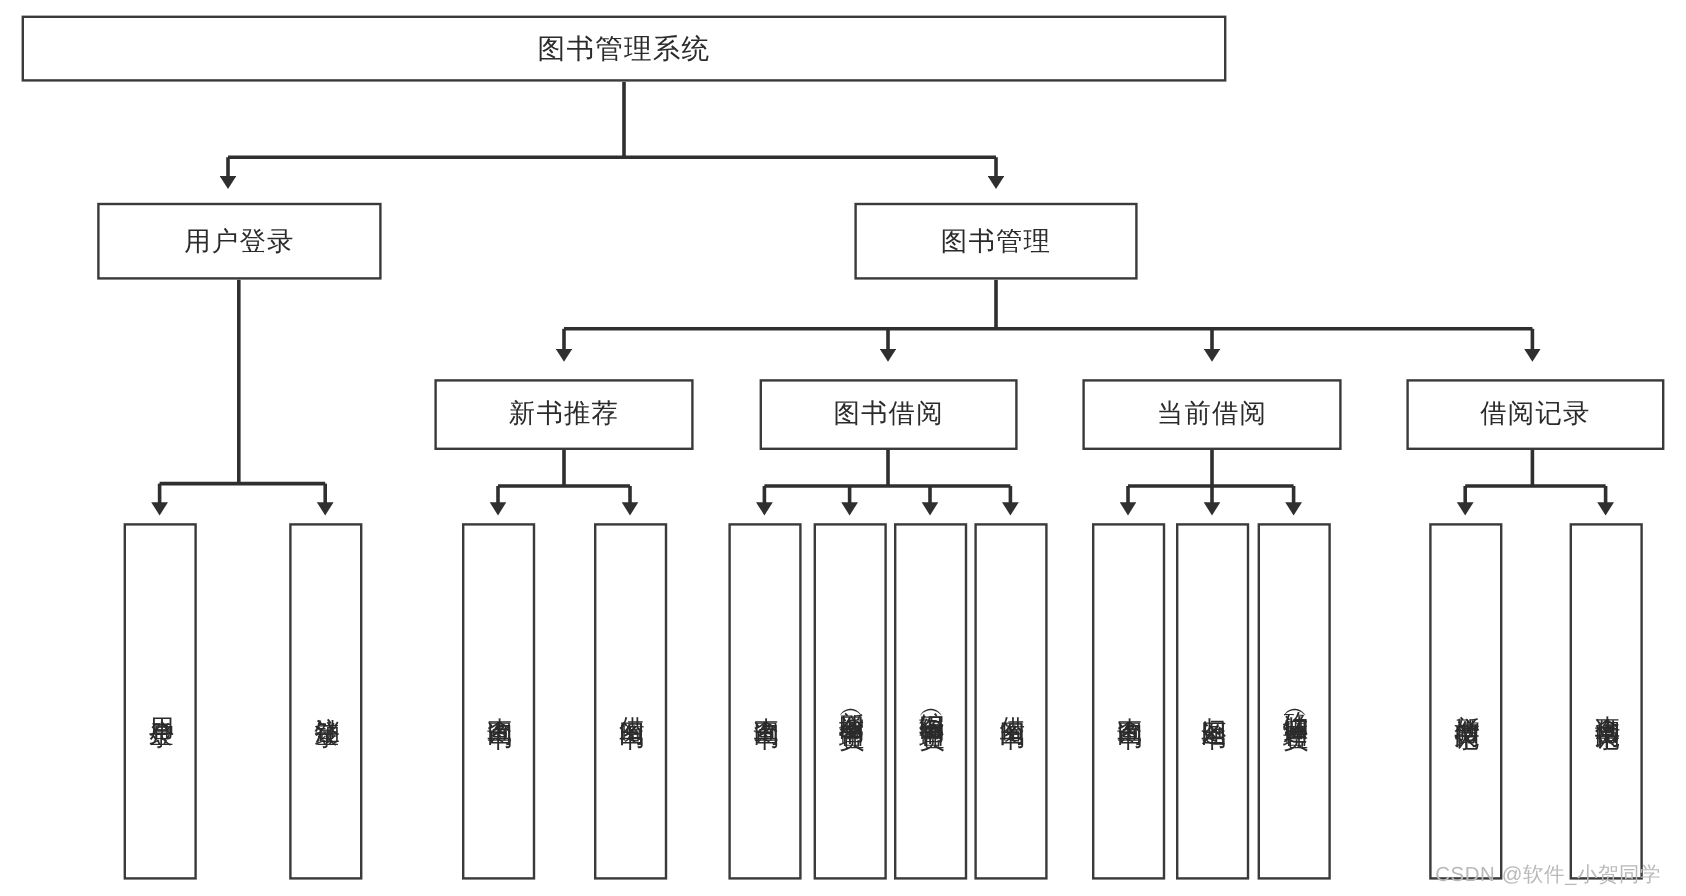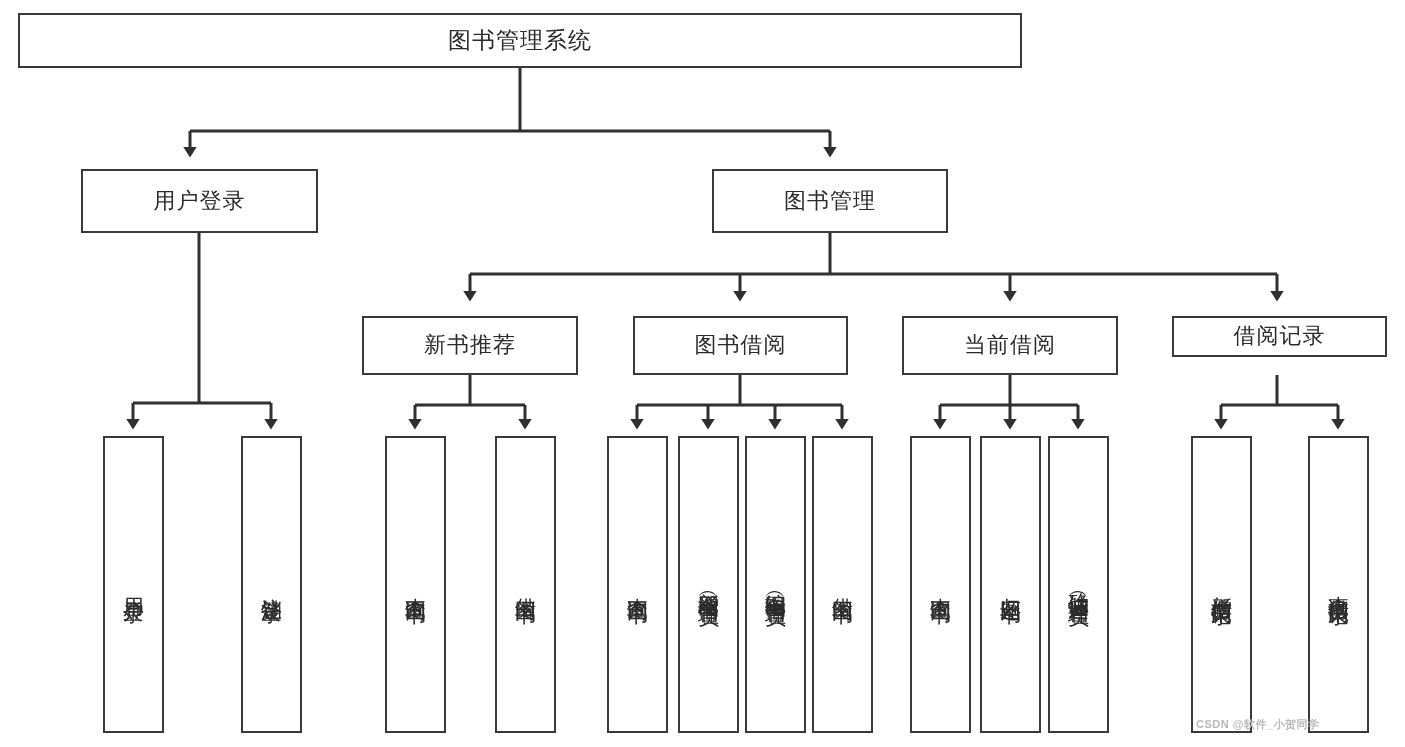--- a/index.html
+++ b/index.html
@@ -55,26 +55,25 @@
   }
   .node.vert .vtext {
     writing-mode: vertical-rl;
     text-orientation: upright;
     display: block;
     text-align: center;
     white-space: nowrap;
   }
   .watermark {
     position: absolute;
-    font-size: 11px;
+    font-size: 17px;
     color: #b9b9b9;
     letter-spacing: 0.5px;
     white-space: nowrap;
     user-select: none;
-    font-weight: bold;
   }
 </style>
 </head>
 <body>
 
 <div id="canvas">
 
   <svg id="wires" viewBox="0 0 1405 747" xmlns="http://www.w3.org/2000/svg">
     <defs>
       <marker id="arrow" markerWidth="12" markerHeight="14" refX="1.5" refY="7" orient="auto" markerUnits="userSpaceOnUse">
@@ -143,21 +142,21 @@
 
   <div class="node horiz" style="left:362px; top:316px; width:216px; height:59px;">
     <span>新书推荐</span>
   </div>
   <div class="node horiz" style="left:633px; top:316px; width:215px; height:59px;">
     <span>图书借阅</span>
   </div>
   <div class="node horiz" style="left:902px; top:316px; width:216px; height:59px;justify-content:center;">
     <span>当前借阅</span>
   </div>
-  <div class="node horiz" style="left:1172px; top:316px; width:215px; height:41px;">
+  <div class="node horiz" style="left:1172px; top:316px; width:215px; height:59px;">
     <span>借阅记录</span>
   </div>
 
   <div class="node vert" style="left:103px; top:436px; width:61px; height:297px;">
     <span class="vtext">用户登录</span>
   </div>
   <div class="node vert" style="left:241px; top:436px; width:61px; height:297px;">
     <span class="vtext">注销登录</span>
   </div>
 

